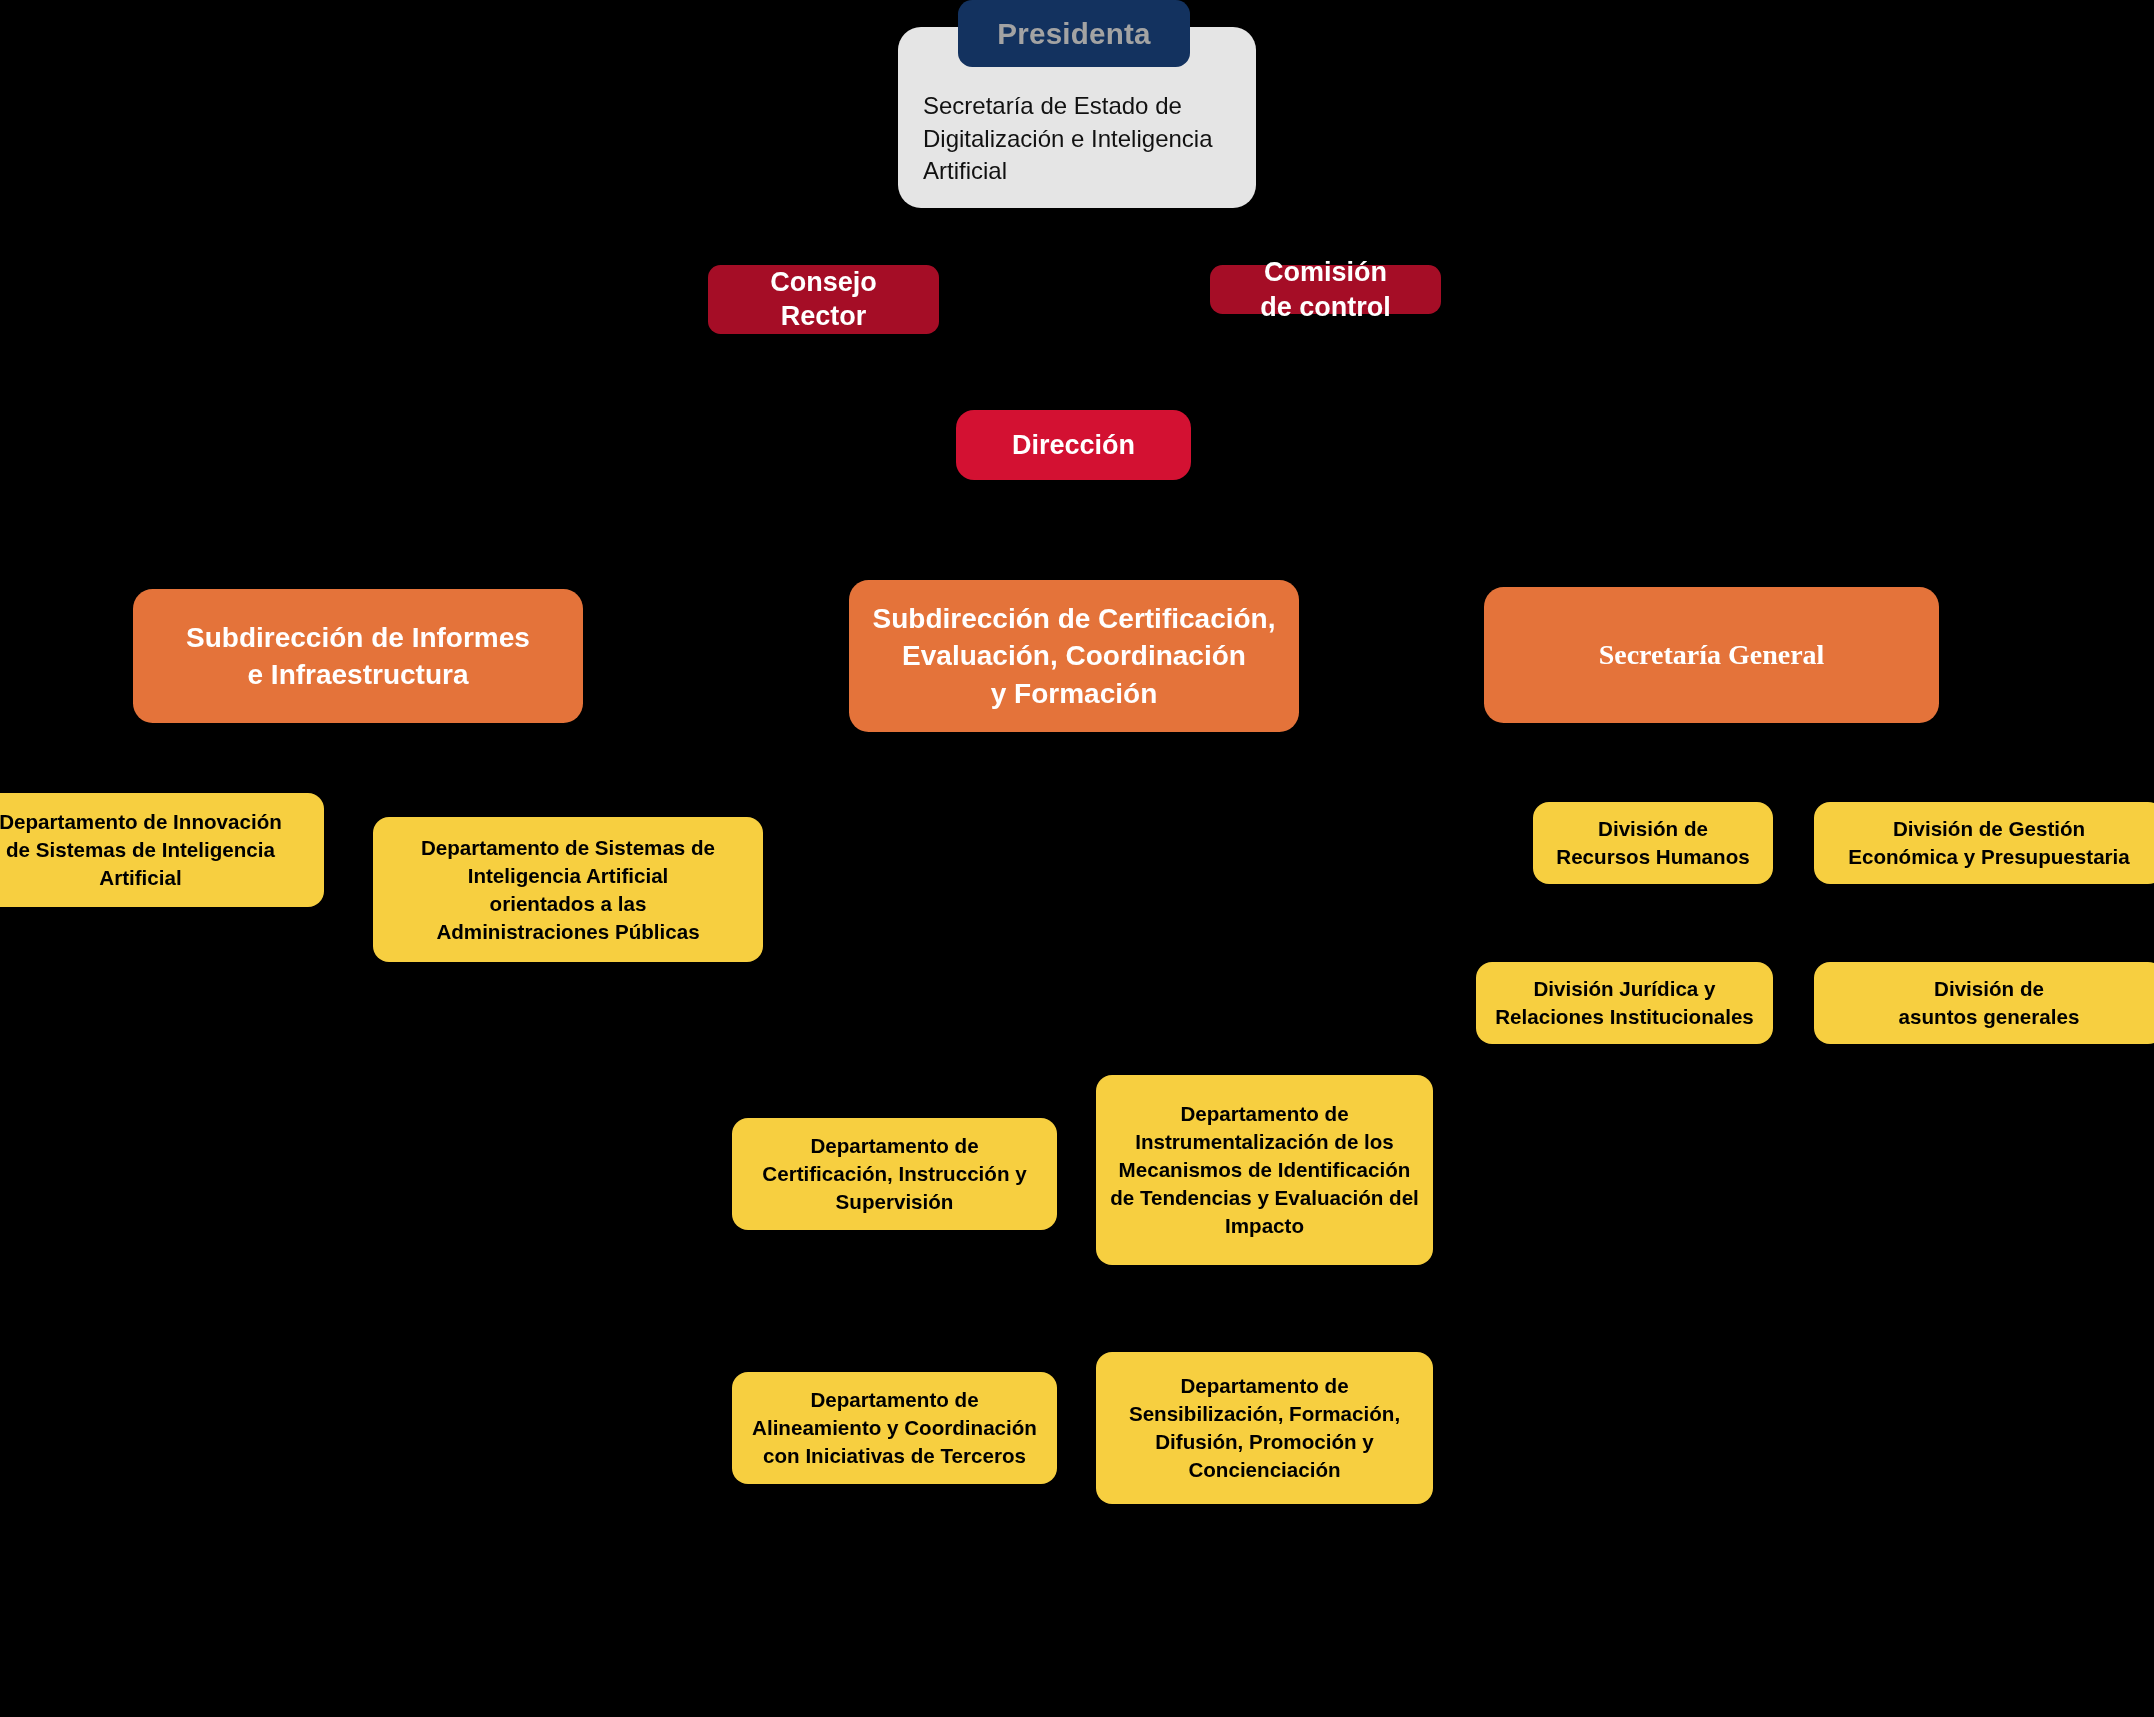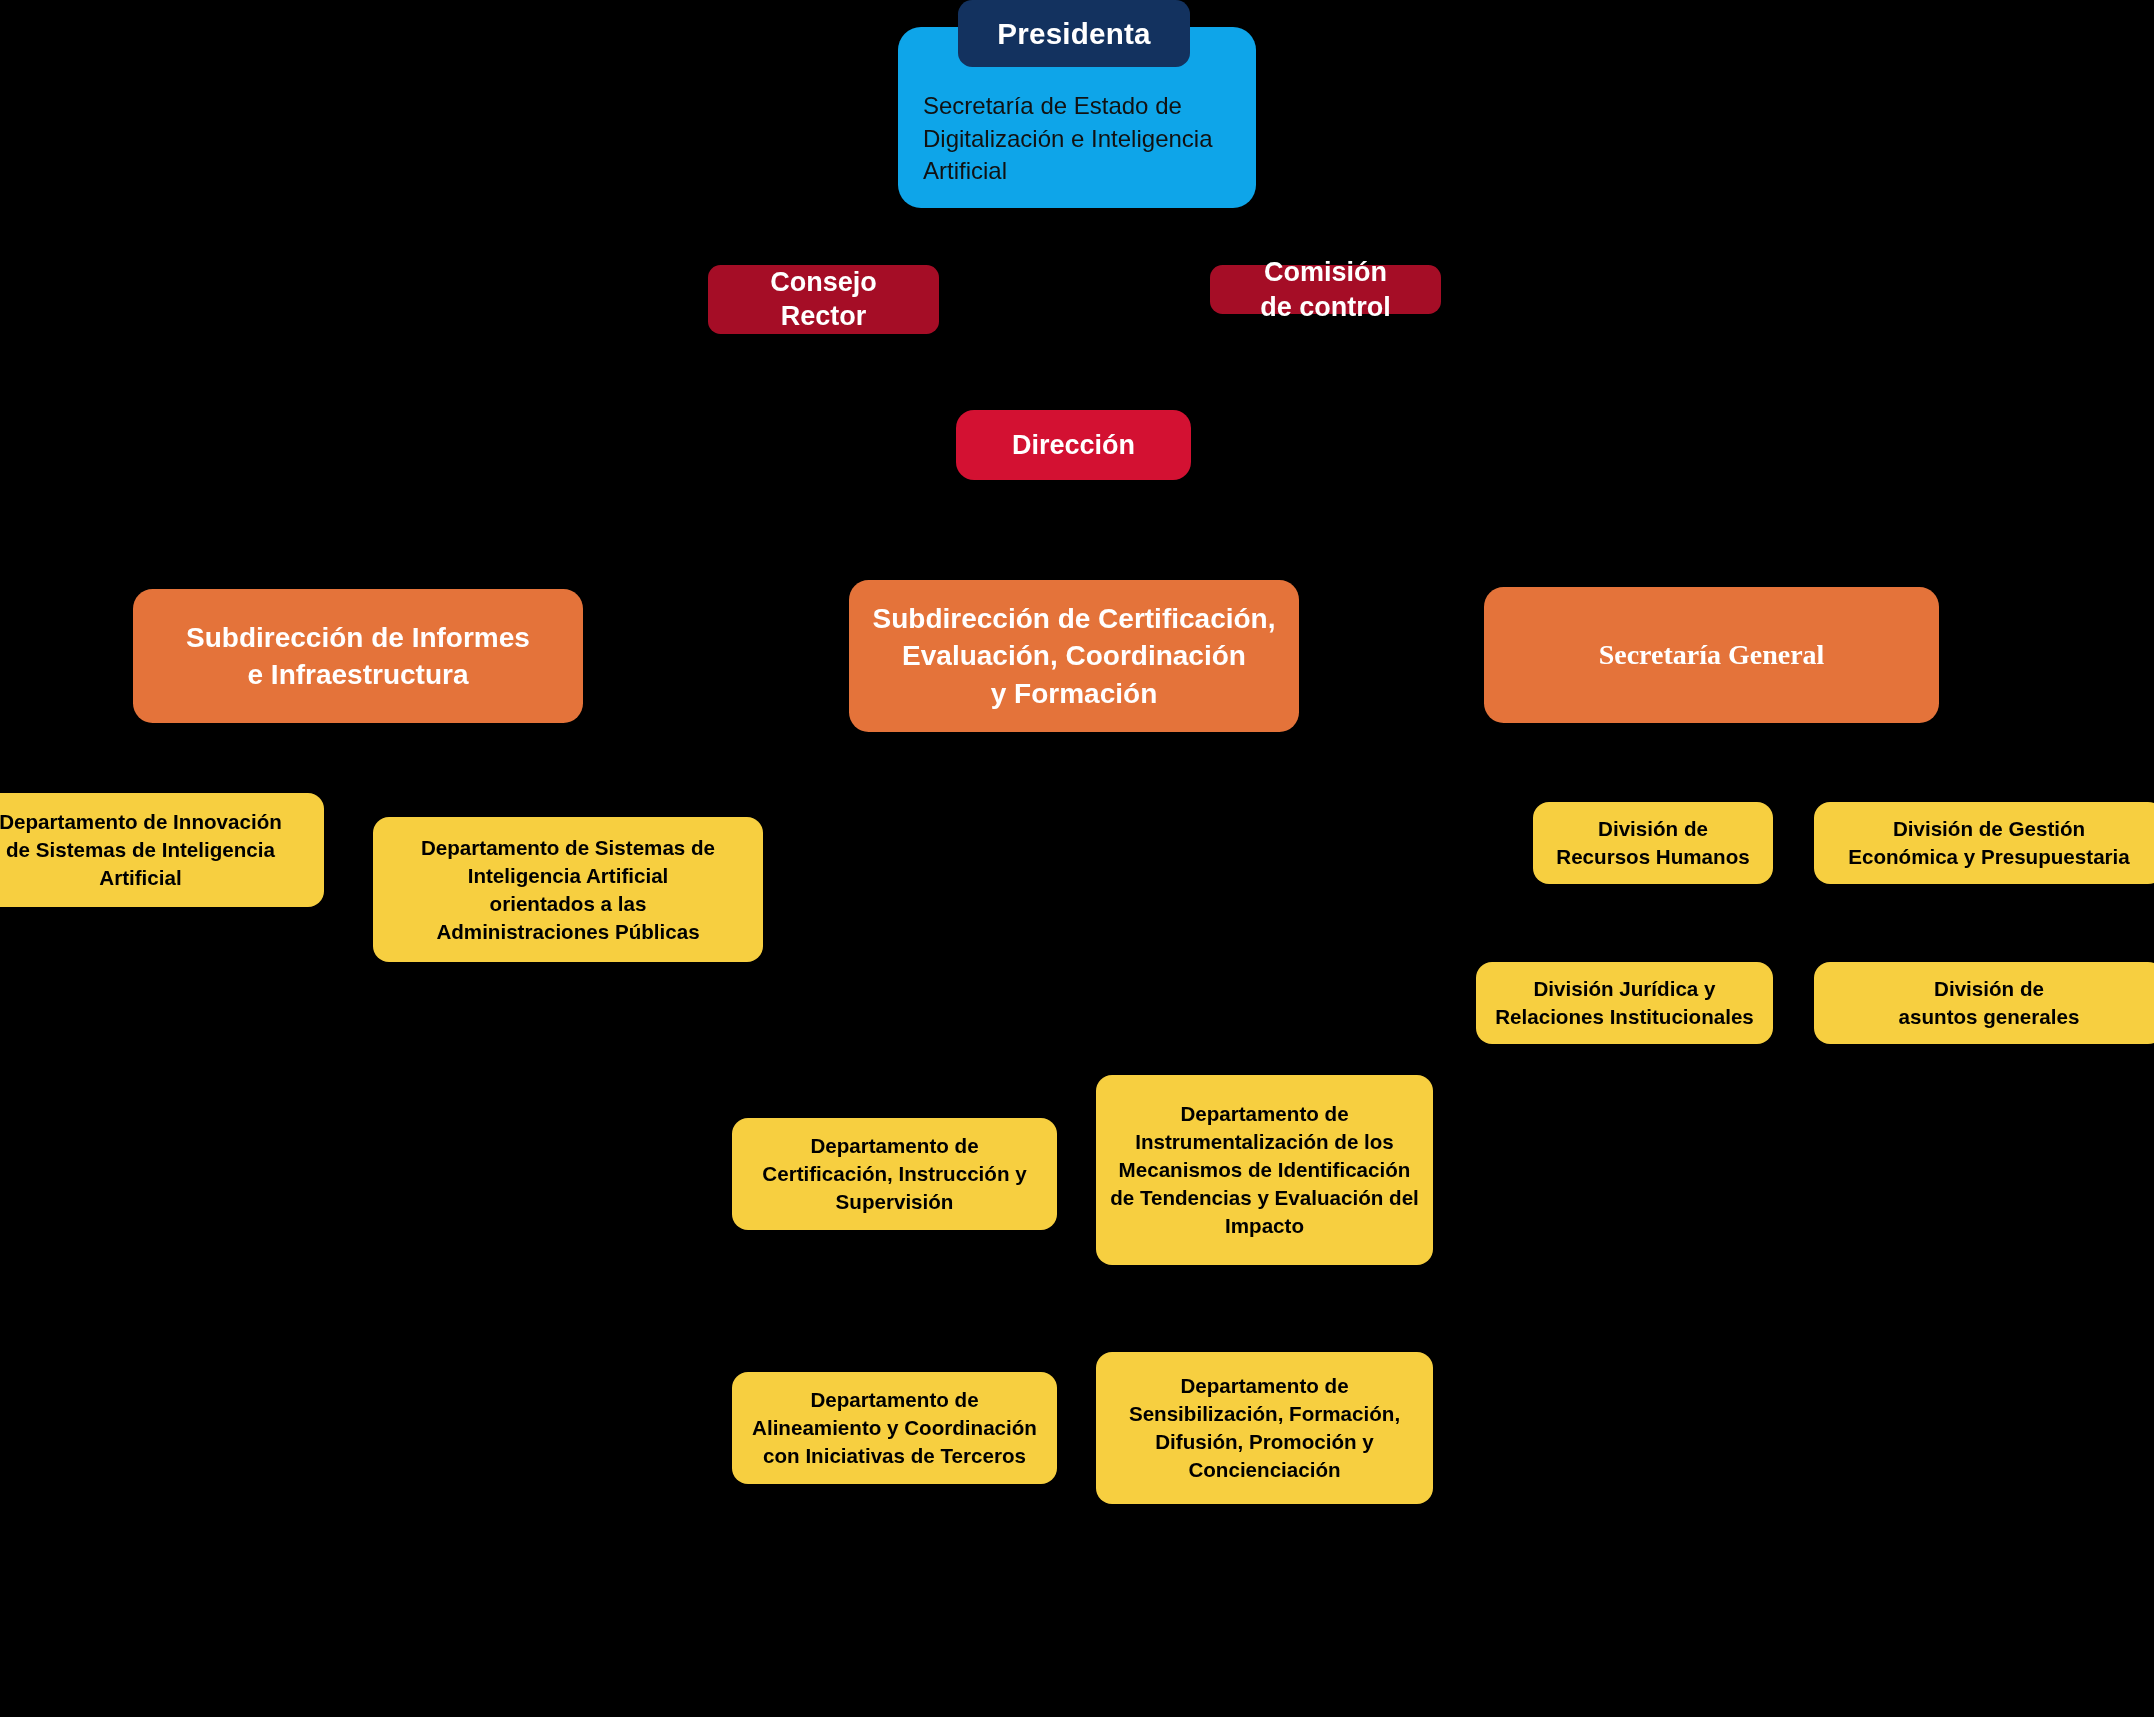--- a/index.html
+++ b/index.html
@@ -29,37 +29,37 @@
     line-height: 1.28;
   }
   .node .node-label {
     display: block;
     width: 100%;
     white-space: pre-line;
   }
 
   
   .card-white {
-    background: #0ea5e9;
+    background: #e5e5e5;
     border-radius: 23px;
     align-items: flex-start;
     justify-content: flex-start;
     padding: 63px 36px 27px 25px;
   }
   .card-white .node-label {
     text-align: left;
     color: #111111;
     font-size: 24px;
     font-weight: 400;
     line-height: 1.36;
   }
   .badge-navy {
     background: #13325f;
     border-radius: 14.3px;
-    color: #ffffff;
+    color: #a3a3a3;
     font-size: 29.6px;
     font-weight: 700;
     letter-spacing: 0.2px;
   }
 
   
   .box-darkred {
     background: #a50d26;
     border-radius: 12.5px;
     color: #ffffff;

